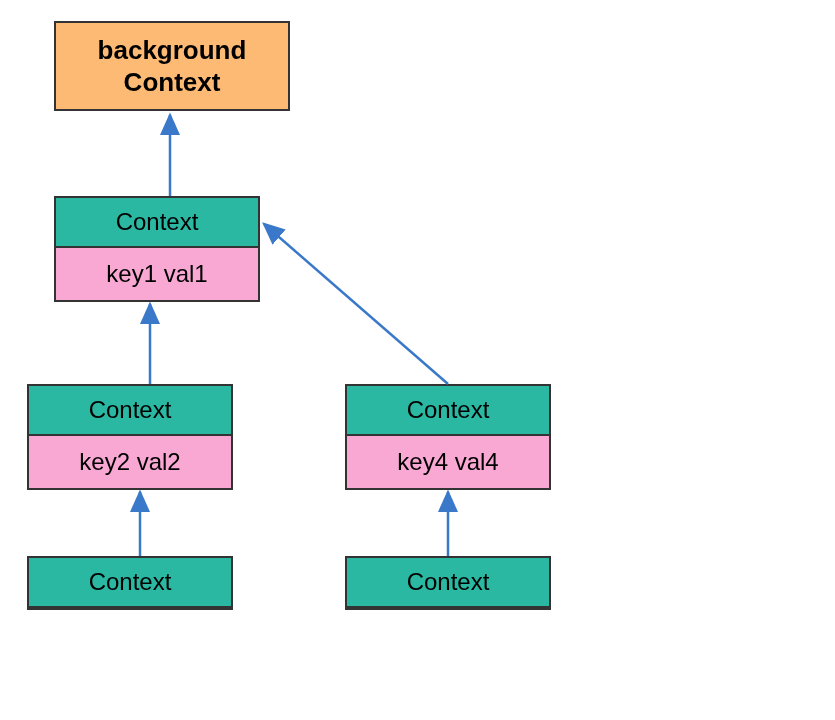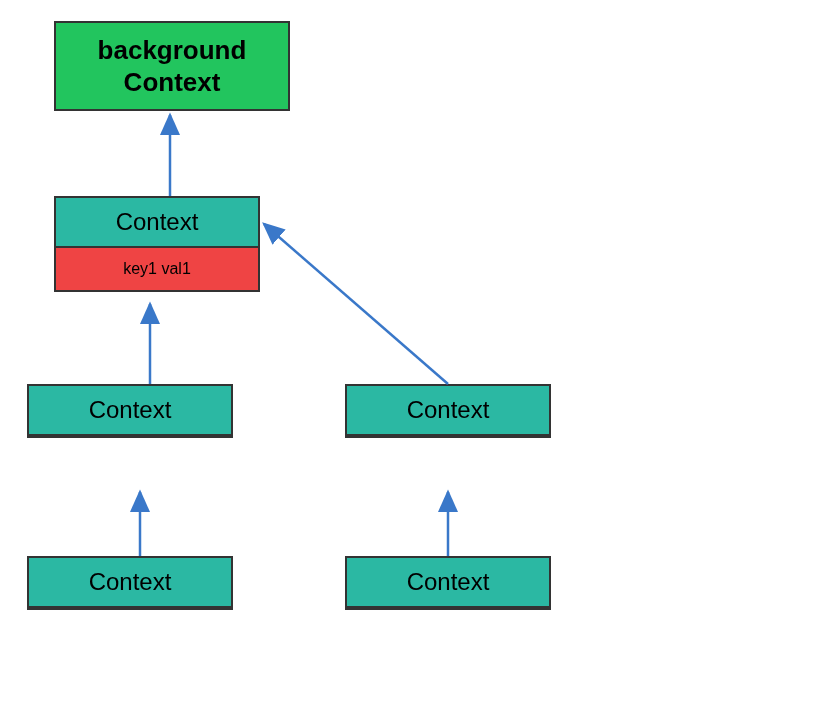--- a/index.html
+++ b/index.html
@@ -19,30 +19,30 @@
     .node-header {
       background: #2bb8a3;
       text-align: center;
       font-size: 24px;
       font-weight: 500;
       color: #000;
       padding: 10px 6px;
       border-bottom: 2px solid #333;
     }
     .node-body {
-      background: #ef4444;
+      background: #f9a8d4;
       text-align: center;
-      font-size: 16px;
+      font-size: 24px;
       font-weight: 500;
       color: #000;
       padding: 12px 6px;
     }
     .root-node {
       position: absolute;
-      background: #22c55e;
+      background: #fdba74;
       border: 2px solid #333;
       text-align: left;
       font-size: 26px;
       font-weight: 600;
       color: #000;
       display: flex;
       flex-direction: column;
       align-items: center;
       justify-content: center;
       line-height: 1.25;
@@ -68,28 +68,30 @@
   <div>Context</div>
 </div>
 
 <div class="node" style="left:54px; top:196px; width:206px;">
   <div class="node-header">Context</div>
   <div class="node-body">key1 val1</div>
 </div>
 
 <div class="node" style="left:27px; top:384px; width:206px;">
   <div class="node-header">Context</div>
+  <div class="node-body">key2 val2</div>
 </div>
 
 <div class="node" style="left:27px; top:556px; width:206px;">
   <div class="node-header">Context</div>
 </div>
 
 <div class="node" style="left:345px; top:384px; width:206px;">
   <div class="node-header">Context</div>
+  <div class="node-body">key4 val4</div>
 </div>
 
 <div class="node" style="left:345px; top:556px; width:206px;">
   <div class="node-header">Context</div>
 </div>
 
 <svg class="arrows">
   <defs>
     <marker id="arrowhead" markerWidth="10" markerHeight="10" refX="8" refY="4" orient="auto">
       <path d="M0,0 L9,4 L0,8 Z" fill="#3a78c9"></path>

